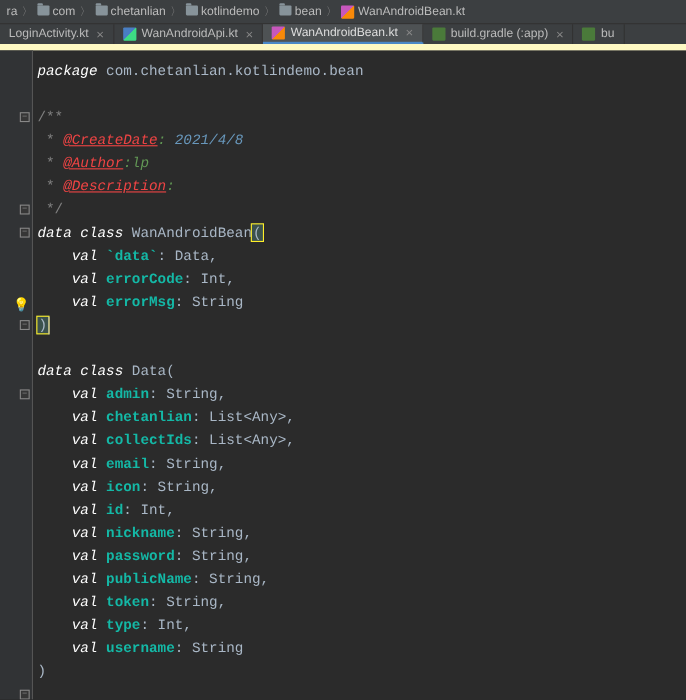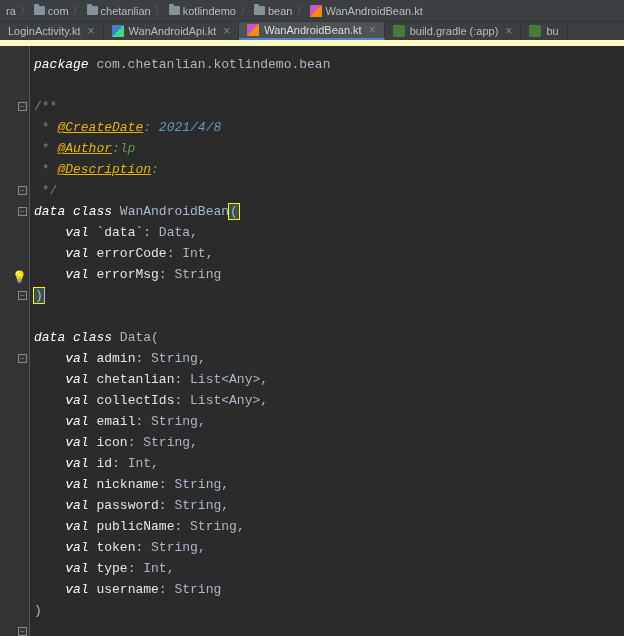--- a/index.html
+++ b/index.html
@@ -17,21 +17,21 @@
       border-bottom: 1px solid #323232;
       padding: 4px 6px;
       display: flex;
       align-items: center;
       gap: 4px;
       font-family: 'Segoe UI', sans-serif;
       font-size: 11px;
       color: #bbbbbb;
       height: 22px;
     }
-    .breadcrumb-item { display: flex; align-items: center; gap: 3px; }
+    .breadcrumb-item { display: flex; gap: 3px; }
     .breadcrumb-sep { color: #808080; font-size: 10px; }
     .folder-icon {
       width: 11px; height: 9px;
       background: #87939a;
       border-radius: 1px;
       position: relative;
     }
     .folder-icon::before {
       content: '';
       position: absolute;
@@ -112,24 +112,24 @@
     }
     .code {
       padding: 8px 0 8px 4px;
       line-height: 21px;
       font-size: 13px;
       white-space: pre;
     }
     .kw { color: #ffffff; font-style: italic; }
     .cls { color: #a9b7c6; }
     .comment { color: #808080; }
-    .doc-tag { color: #eab308; font-style: italic; text-decoration: underline; }
+    .doc-tag { color: #ef4444; font-style: italic; text-decoration: underline; }
     .doc-tag-nou { color: #629755; font-style: italic; }
     .date { color: #6897bb; font-style: italic; text-align: right; }
-    .field { color: #e5e5e5; }
+    .field { color: #14b8a6; font-weight: bold; }
     .bracket-active { background: #3b514d; border: 1px solid #ffef28; padding: 0 1px; margin: -1px; }
     .caret {
       display: inline-block;
       width: 1px; height: 16px;
       background: #bbbbbb;
       vertical-align: middle;
     }
   </style>
 </head>
 <body>

